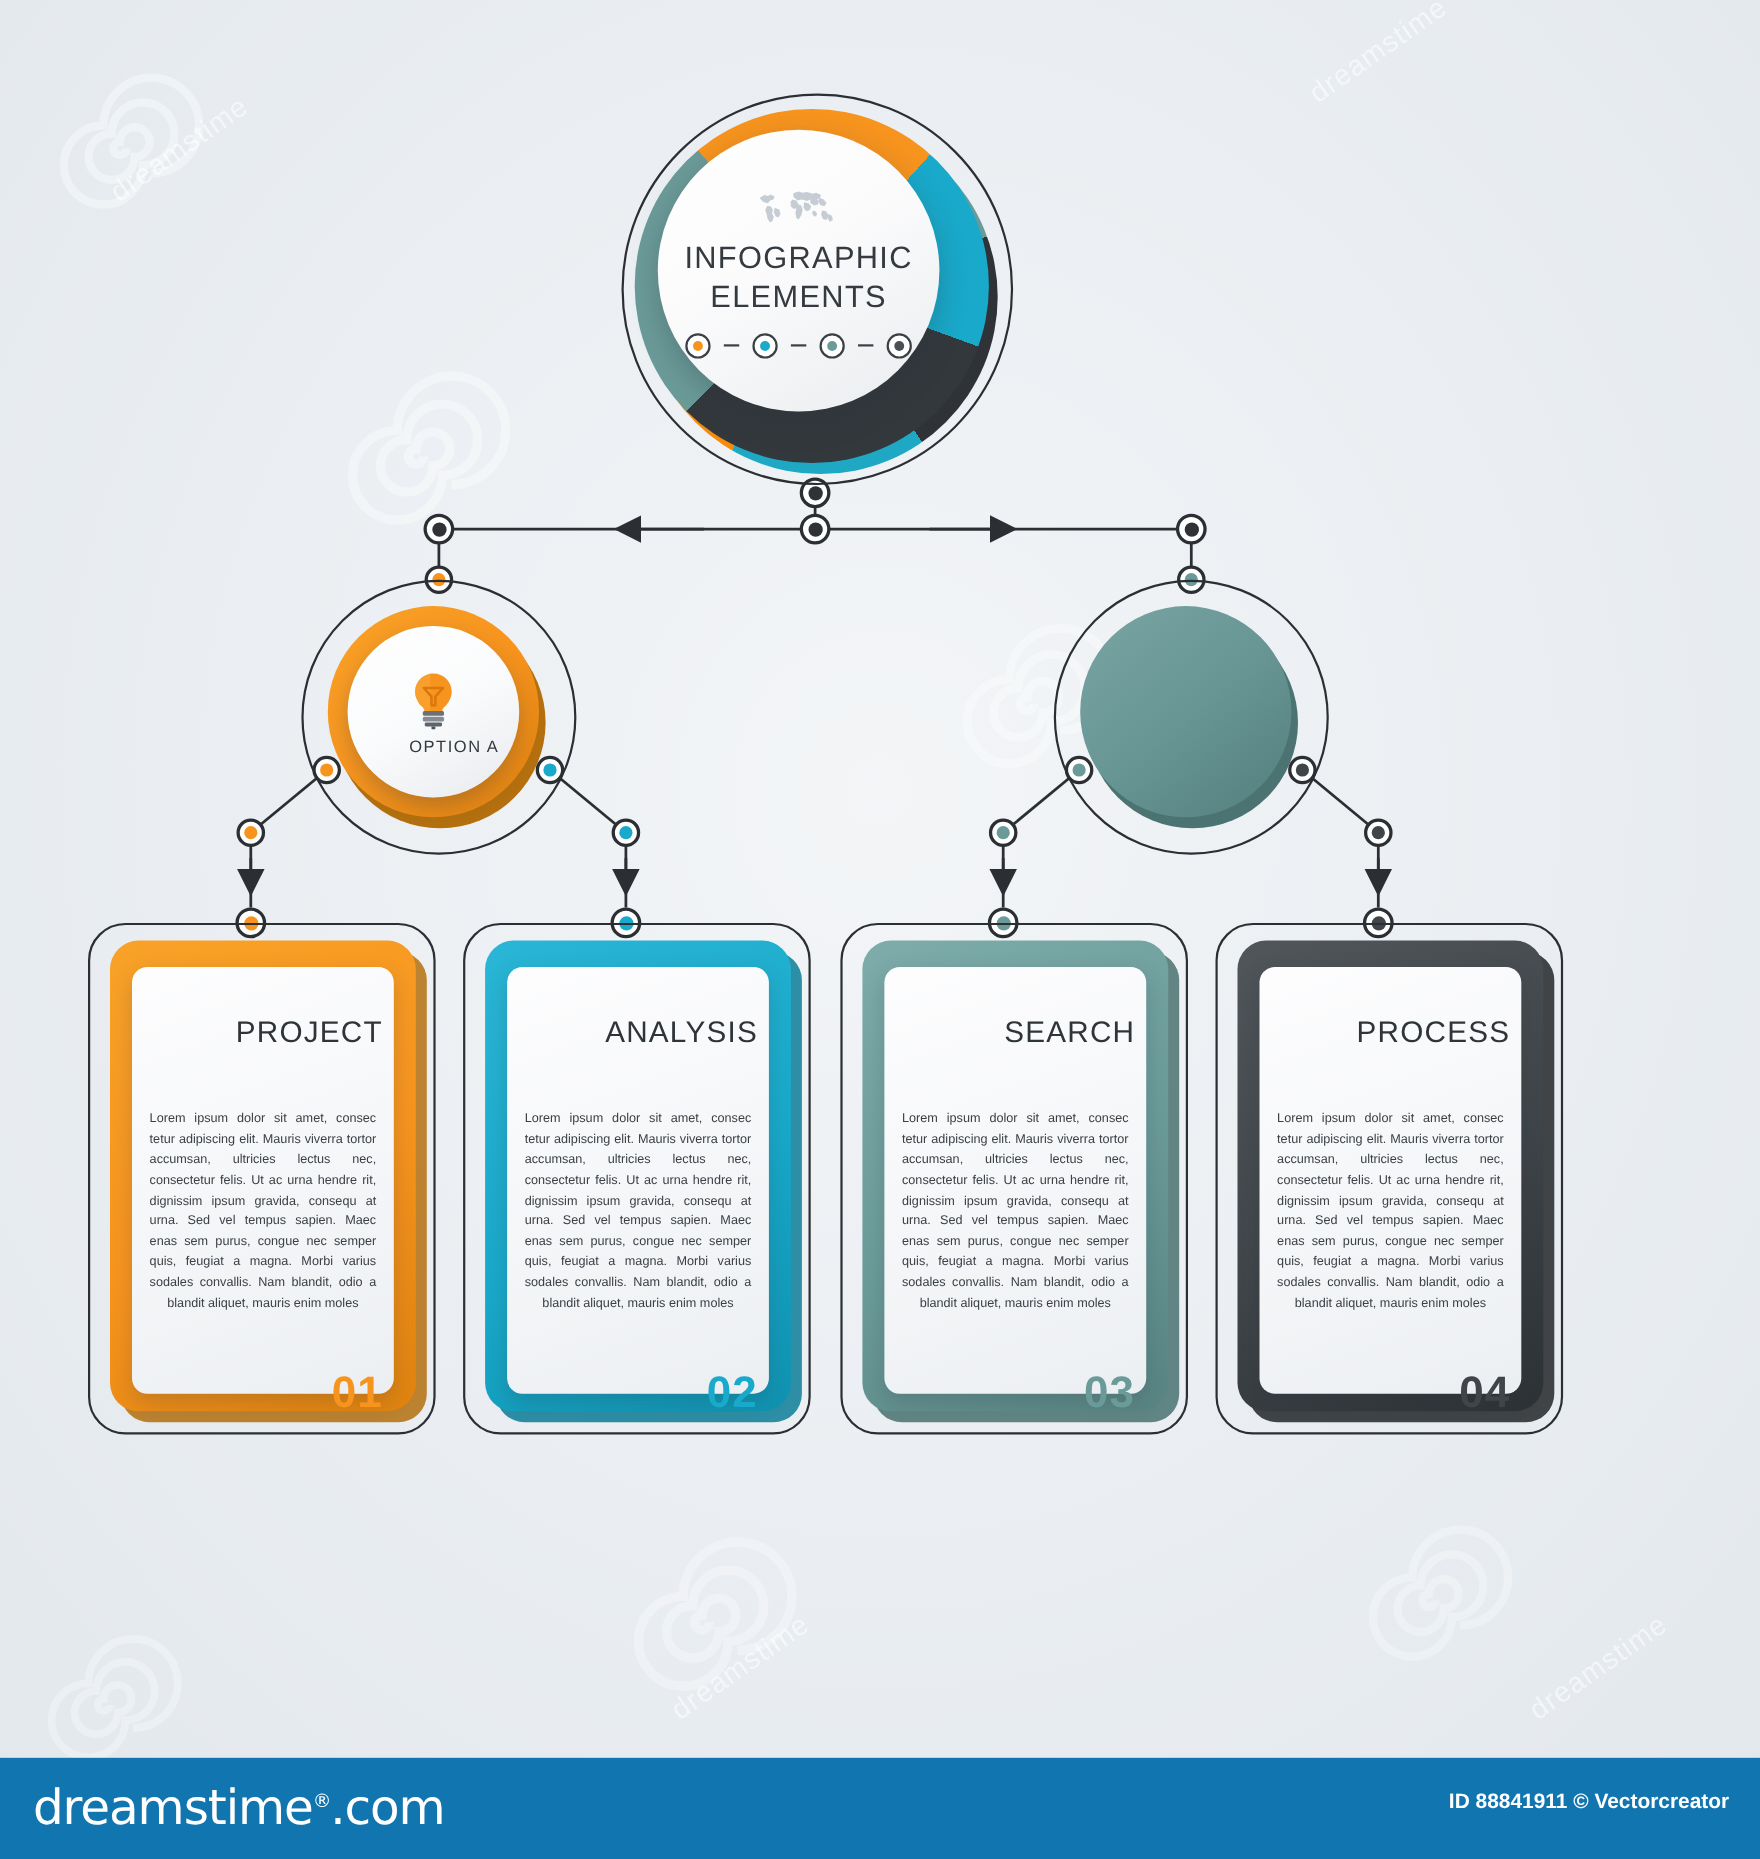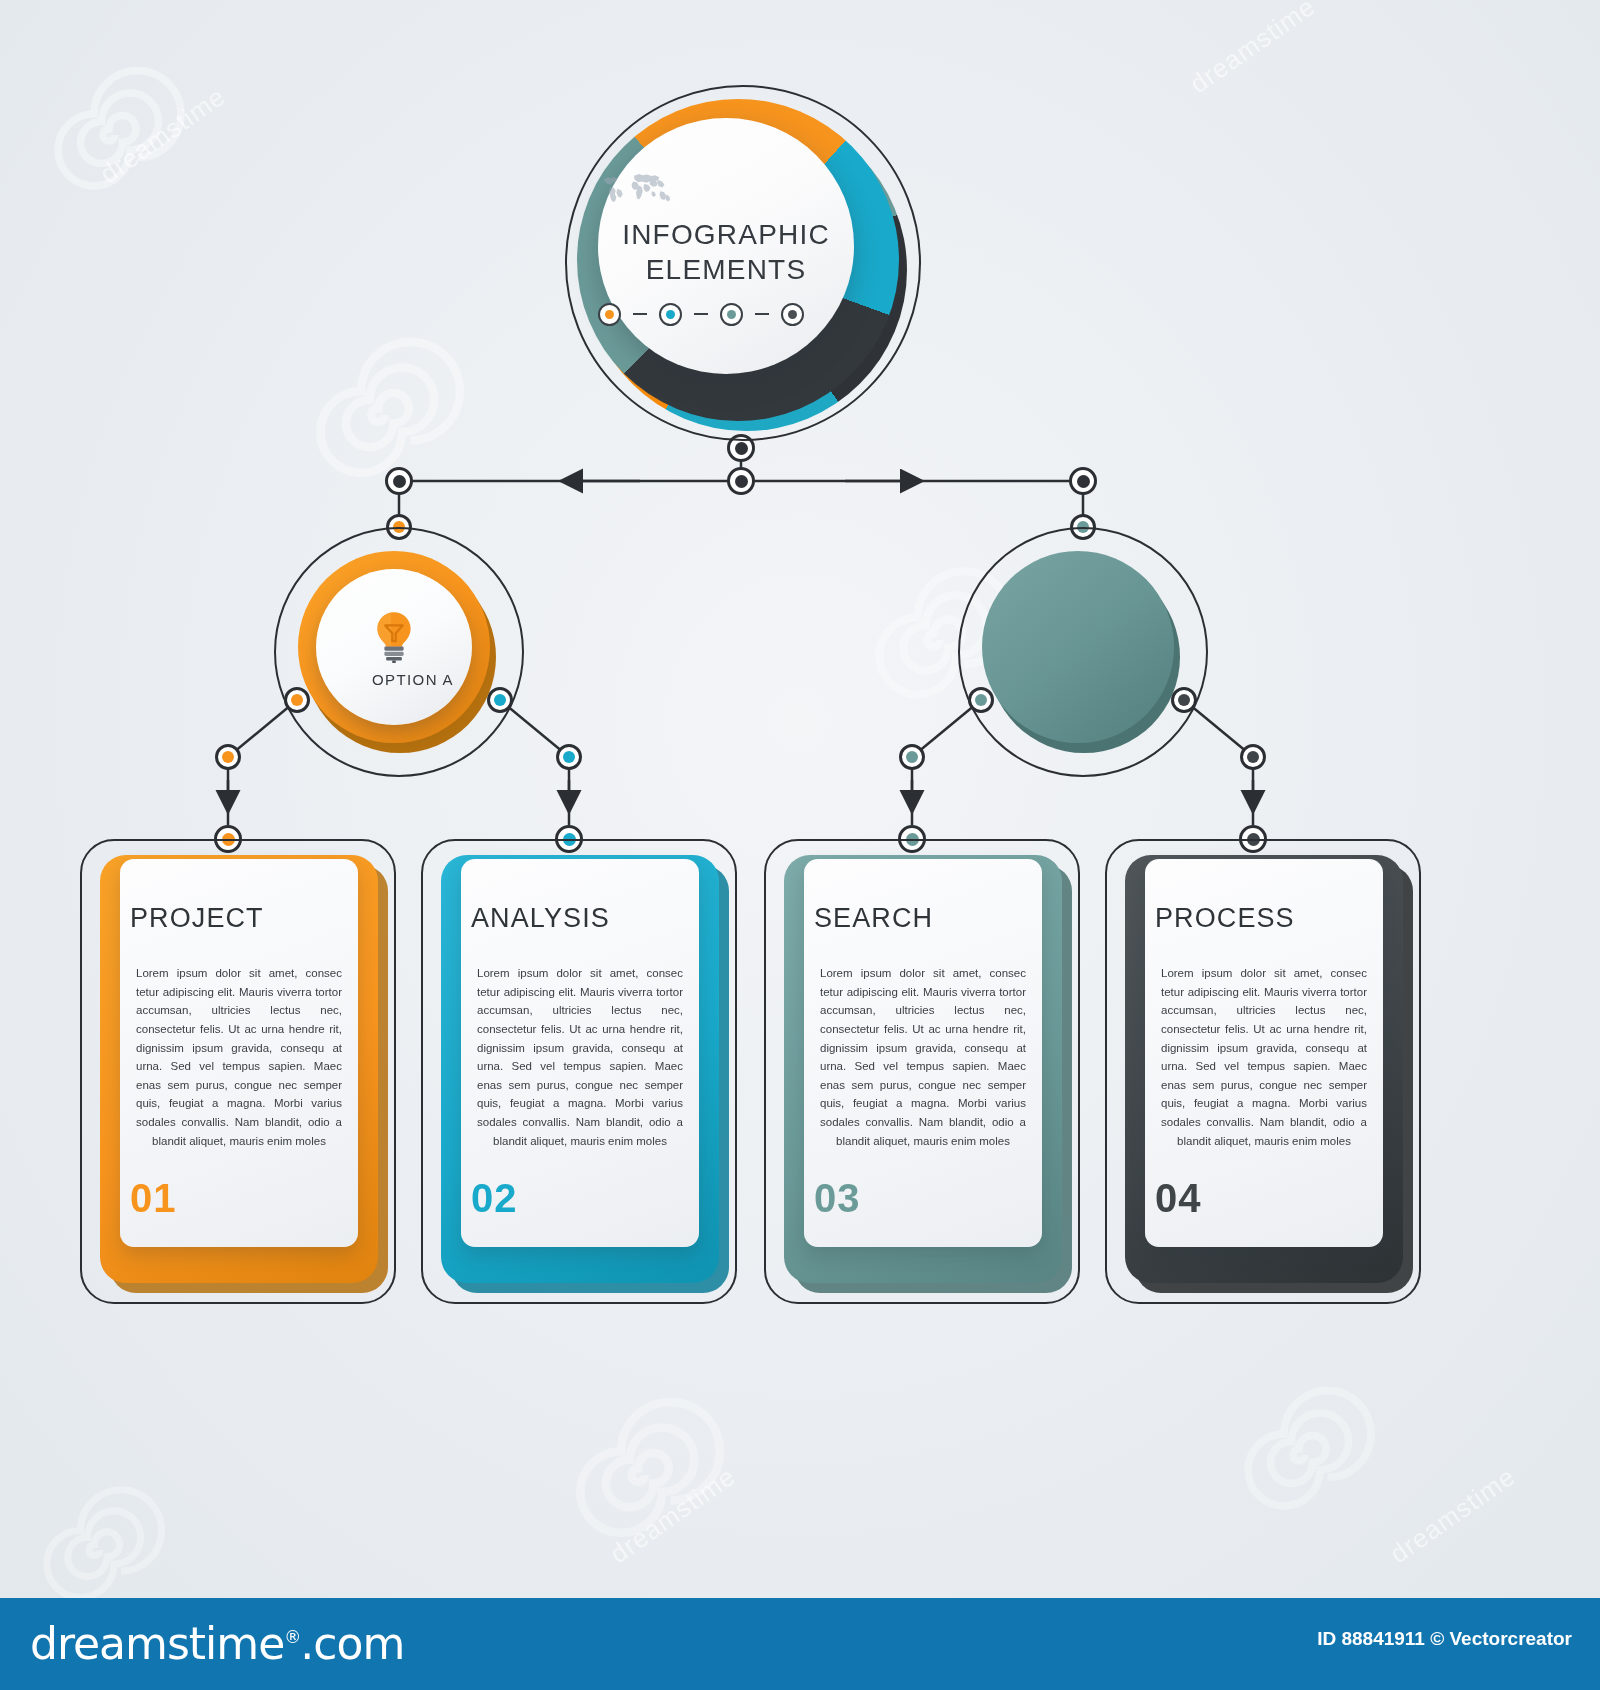--- a/index.html
+++ b/index.html
@@ -28,21 +28,21 @@
   .hub-ring{position:absolute;left:12px;top:14px;width:322px;height:322px;border-radius:50%;
     background:conic-gradient(from 0deg,
        #f7941e 0deg 42deg,
        #19a9ca 42deg 110deg,
        #33383c 110deg 225deg,
        #6b9b99 225deg 320deg,
        #f7941e 320deg 360deg);}
   .hub-inner{position:absolute;left:33px;top:33px;width:256px;height:256px;border-radius:50%;
     background:linear-gradient(150deg,#ffffff 0%,#fbfbfc 45%,#e9ecef 100%);
     box-shadow:0 10px 26px rgba(40,50,60,.28);
-    display:flex;flex-direction:column;justify-content:center;}
+    display:flex;flex-direction:column;align-items:center;justify-content:center;}
   .hub-map{width:82px;height:44px;opacity:.55;margin-bottom:8px;}
   .hub-title{font-size:28px;color:#343a3f;letter-spacing:1.2px;line-height:1.22;text-align:center;
     font-weight:400;}
   .hub-dots{display:flex;gap:12px;margin-top:16px;align-items:center;}
   .hub-dots .hd{width:19px;height:19px;border-radius:50%;border:2px solid #3a4045;
     display:flex;align-items:center;justify-content:center;background:#fff;}
   .hub-dots .hd i{display:block;width:9px;height:9px;border-radius:50%;}
   .hub-dots .lnk{width:14px;height:2px;background:#3a4045;}
 
   
@@ -69,24 +69,24 @@
   .opt-label{font-size:15px;color:#34393e;letter-spacing:1.4px;margin-top:8px;margin-left:38px;}
   .opt-icon{width:56px;height:56px;}
 
   
   .card{position:absolute;width:316px;height:465px;}
   .card-outline{position:absolute;left:0;top:0;width:316px;height:465px;border:2px solid #2b2f33;
     border-radius:34px;box-sizing:border-box;}
   .card-band-shadow{position:absolute;left:30px;top:26px;width:278px;height:428px;border-radius:26px;
     filter:blur(0.5px);opacity:.85;}
   .card-band{position:absolute;left:20px;top:16px;width:278px;height:428px;border-radius:26px;}
-  .card-face{position:absolute;left:40px;top:20px;width:238px;height:388px;border-radius:14px;
+  .card-face{position:absolute;left:40px;top:40px;width:238px;height:388px;border-radius:14px;
     background:linear-gradient(160deg,#fdfdfe 0%,#f7f8fa 40%,#eceff2 100%);
     box-shadow:0 8px 20px rgba(40,50,60,.2);
-    display:flex;flex-direction:column;align-items:flex-start;padding:0 10px;box-sizing:border-box;}
+    display:flex;flex-direction:column;align-items:flex-end;padding:0 10px;box-sizing:border-box;gap:24px;}
   .card-title{font-size:27px;color:#2f3438;letter-spacing:1.1px;margin-top:44px;font-weight:400;}
   .card-body{font-size:11.5px;line-height:1.62;color:#3b4045;text-align:justify;
     text-align-last:center;margin-top:30px;padding:0 6px;}
   .card-num{font-size:40px;font-weight:700;letter-spacing:1px;margin-top:26px;}
 
   
   #footer{position:absolute;left:0;top:1598px;width:1600px;height:120px;background:#1175b0;}
   .dt-logo{position:absolute;left:30px;top:20px;color:#fff;font-size:44px;
     font-family:"DejaVu Sans", sans-serif;letter-spacing:-1px;}
   .dt-logo sup{font-size:17px;vertical-align:super;}

